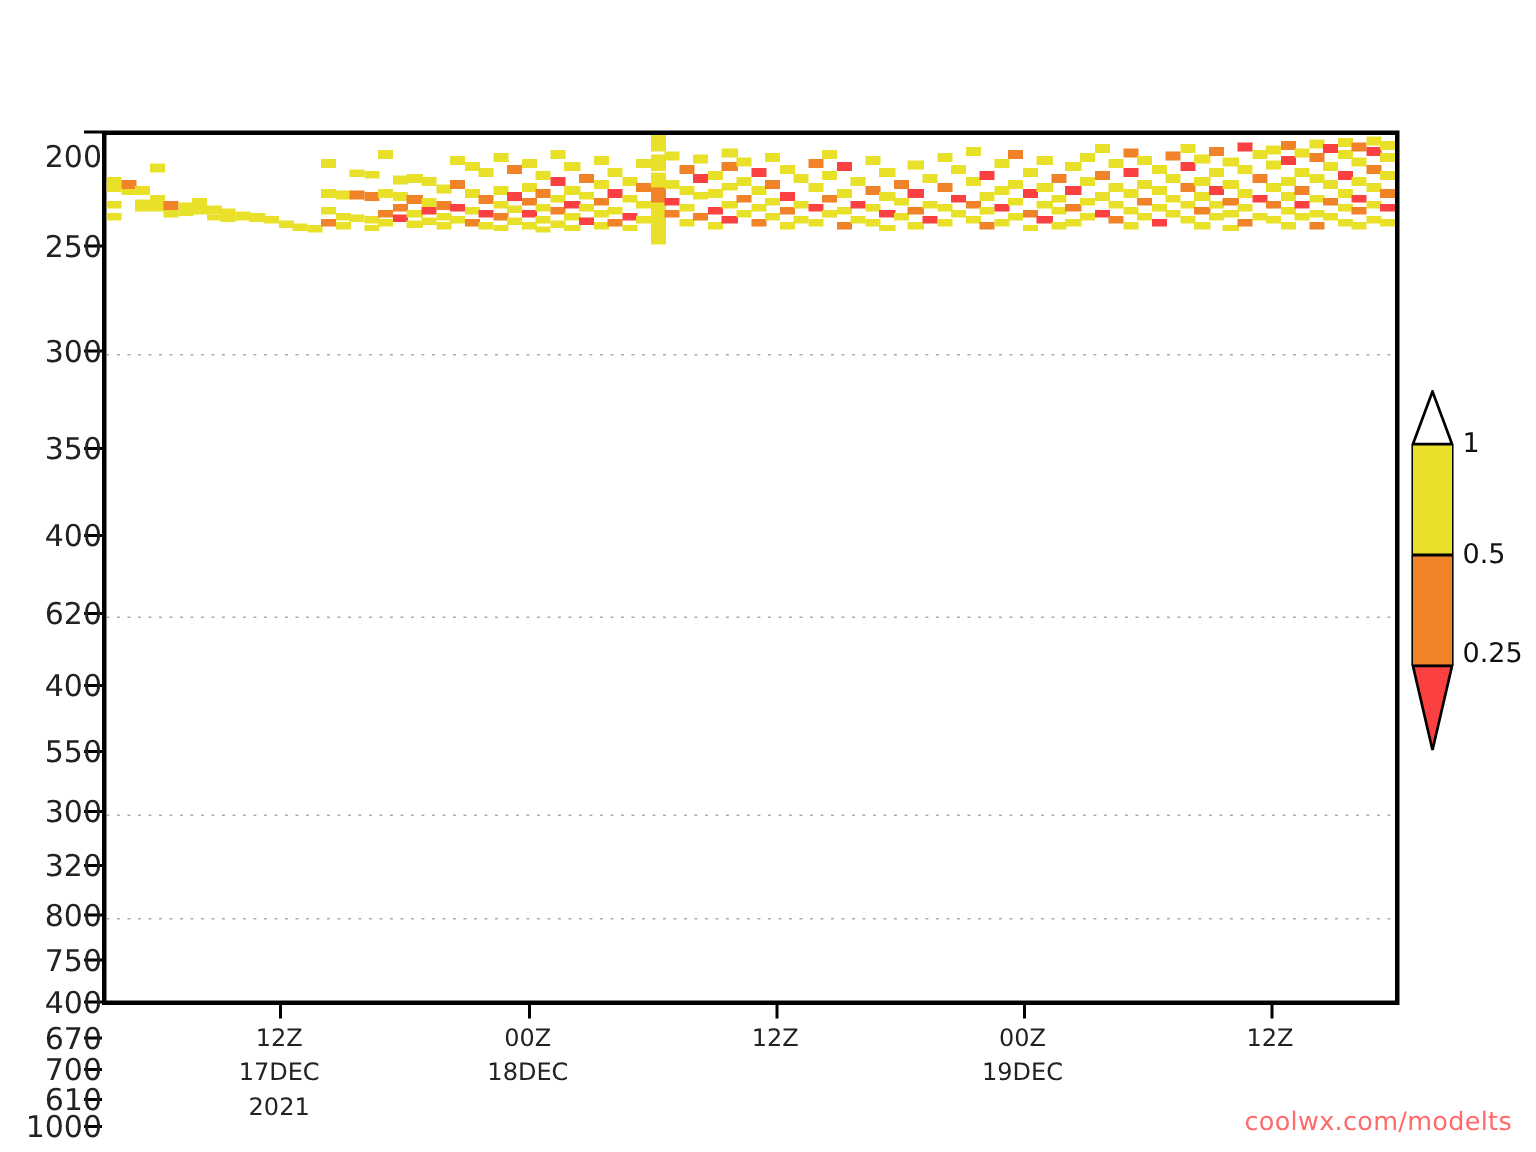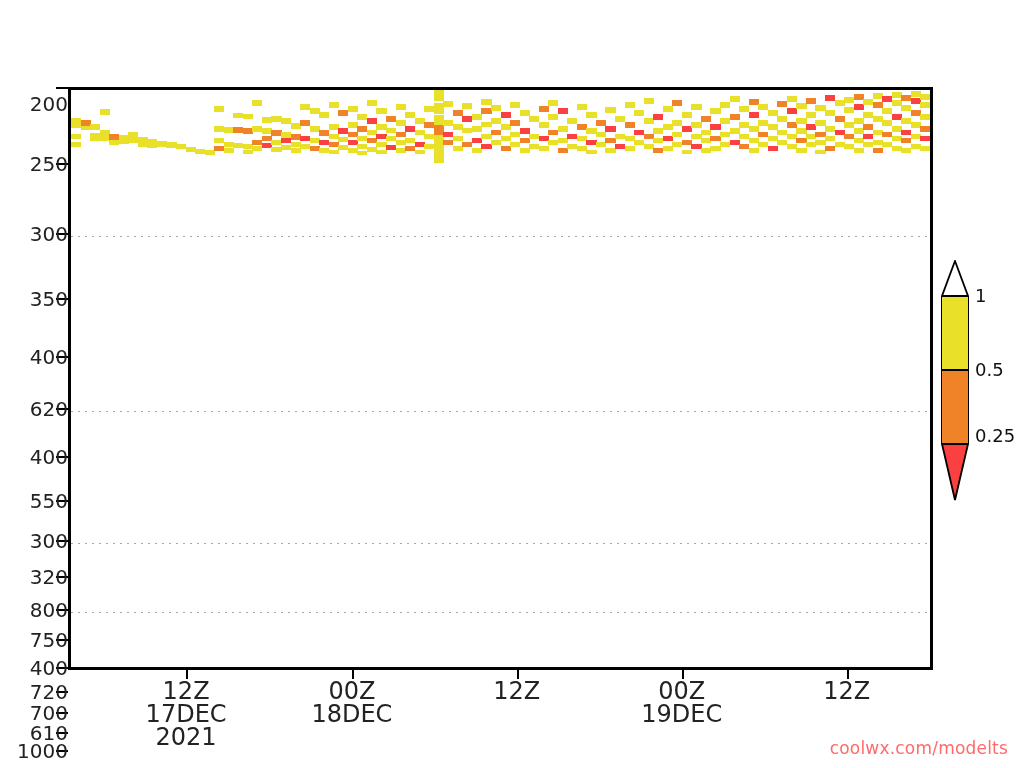--- a/index.html
+++ b/index.html
@@ -54,21 +54,21 @@
   #yaxis{position:absolute;left:0;top:87px;width:68px;height:583px;}
 
   #xaxis{position:absolute;left:68px;top:670px;width:865px;height:90px;}
   .xtick{
     position:absolute;top:0;width:2px;height:9px;background:#000;
   }
   .xlab{
     position:absolute;top:10px;
     transform:translateX(-50%);
     text-align:center;
-    font-size:24px;color:#222;
+    font-size:16px;color:#222;
     line-height:23px;
     white-space:nowrap;
   }
   .xlab span{display:block;}
 
   .xtitle{
     position:absolute;left:0;top:727px;width:1024px;
     text-align:center;font-size:26px;color:#111;
     letter-spacing:0.5px;
   }
@@ -115,21 +115,21 @@
       <div class="ytick" style="top:453px">300</div>
       <div class="ytickmark" style="top:489px"></div>
       <div class="ytick" style="top:489px">320</div>
       <div class="ytickmark" style="top:522px"></div>
       <div class="ytick" style="top:522px">800</div>
       <div class="ytickmark" style="top:552px"></div>
       <div class="ytick" style="top:552px">750</div>
       <div class="ytickmark" style="top:580px"></div>
       <div class="ytick" style="top:580px">400</div>
       <div class="ytickmark" style="top:604px"></div>
-      <div class="ytick" style="top:604px">720</div>
+      <div class="ytick" style="top:604px">670</div>
       <div class="ytickmark" style="top:625px"></div>
       <div class="ytick" style="top:625px">700</div>
       <div class="ytickmark" style="top:645px"></div>
       <div class="ytick" style="top:645px">610</div>
       <div class="ytickmark" style="top:663px"></div>
       <div class="ytick" style="top:663px">1000</div>
     </div>
 
   <div id="plot">
     <div id="cells">

